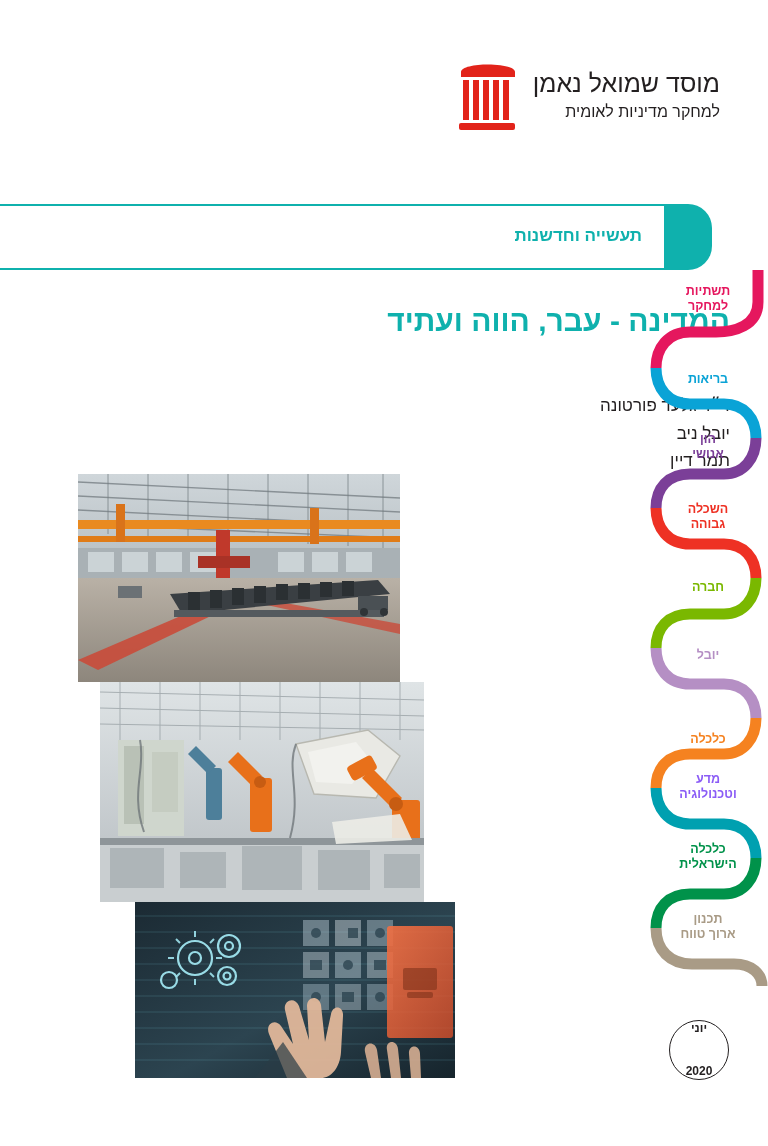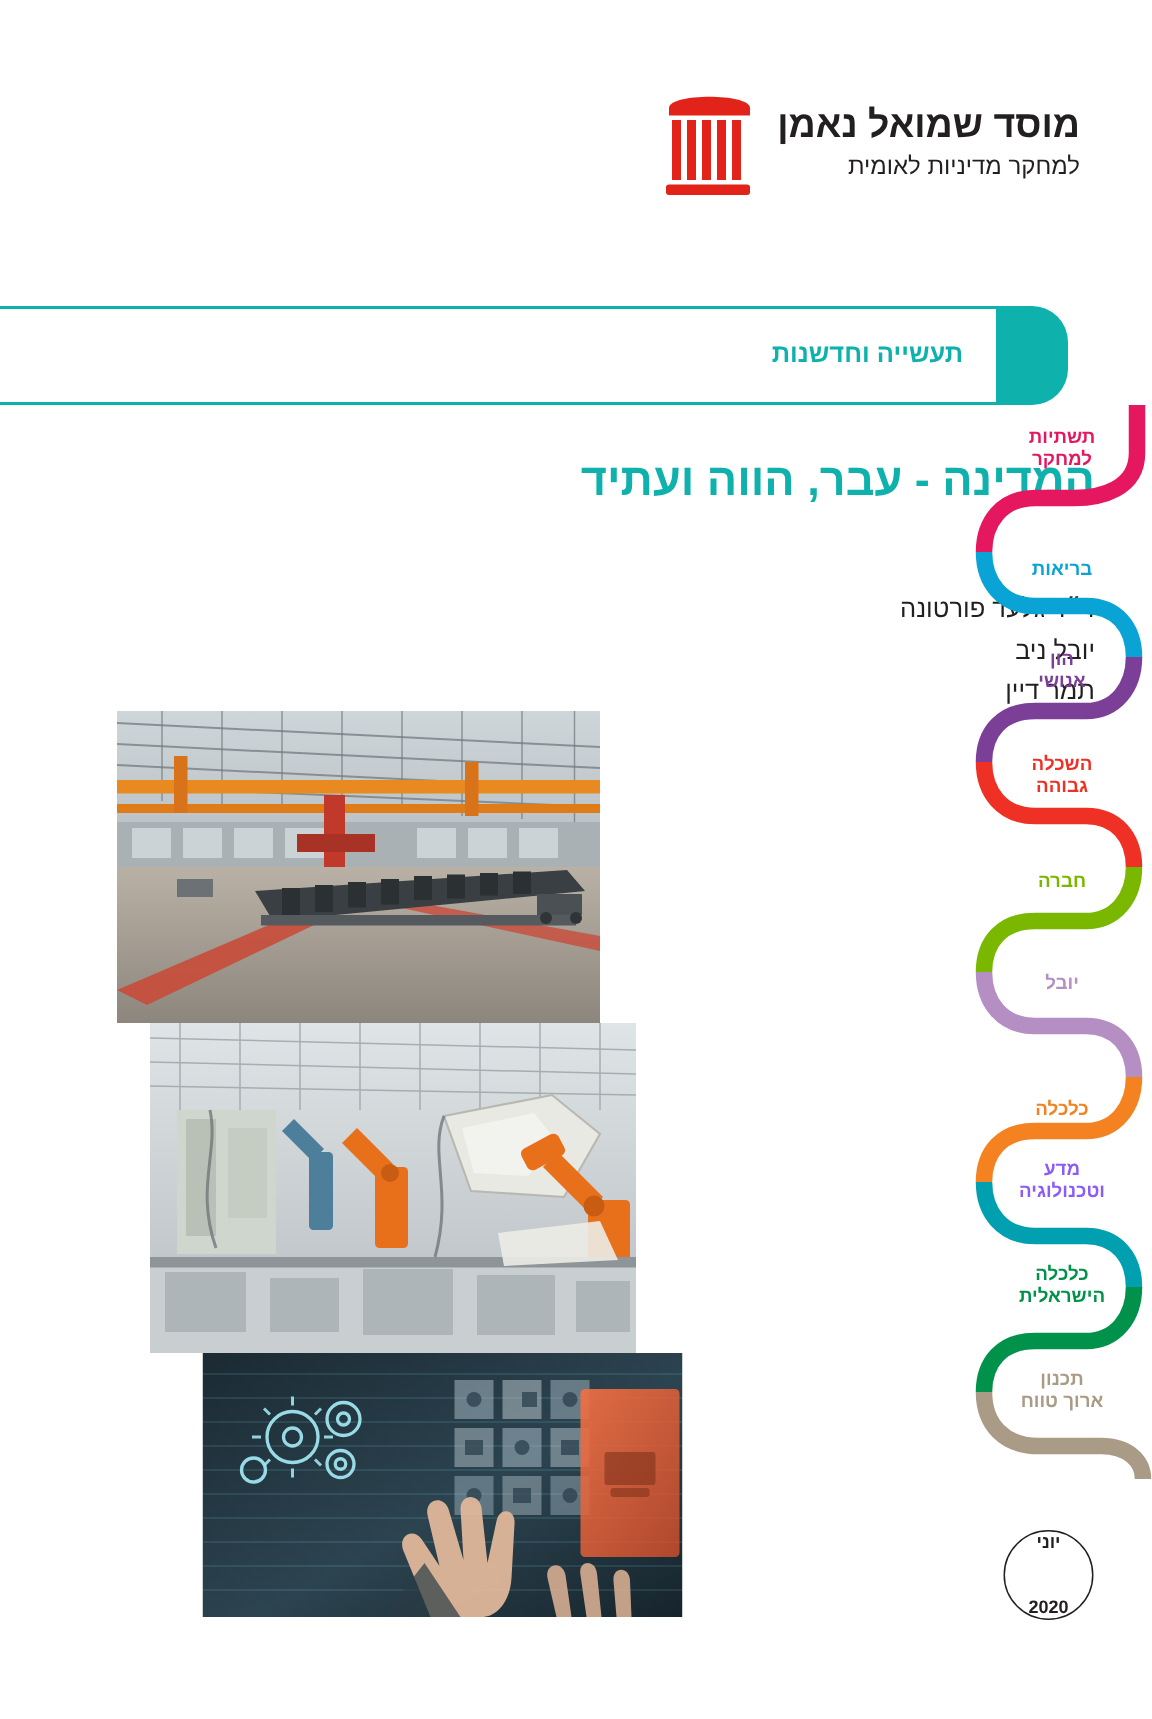--- a/index.html
+++ b/index.html
@@ -30,21 +30,21 @@
     width: 62px;
     height: 76px;
     position: relative;
   }
   .logo-text {
     text-align: right;
     direction: rtl;
   }
   .logo-title {
     font-size: 25px;
-    font-weight: bold;
+    font-weight: normal;
     color: #231f20;
     letter-spacing: 0px;
     line-height: 1.15;
     white-space: nowrap;
   }
   .logo-sub {
     font-size: 16px;
     color: #231f20;
     line-height: 1.4;
     margin-top: 3px;

